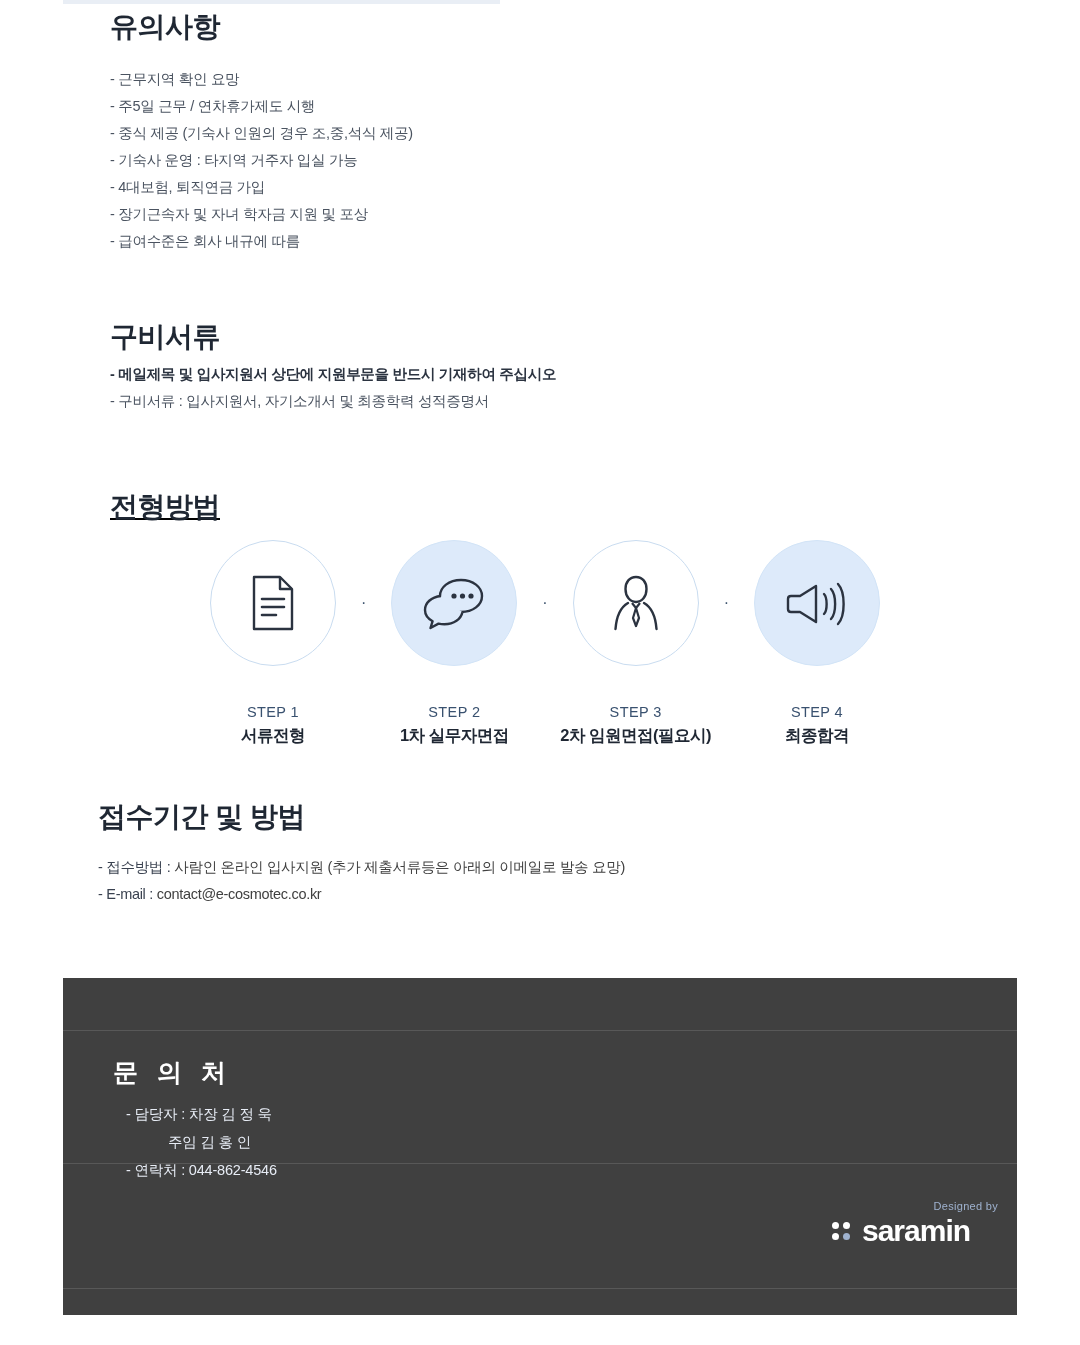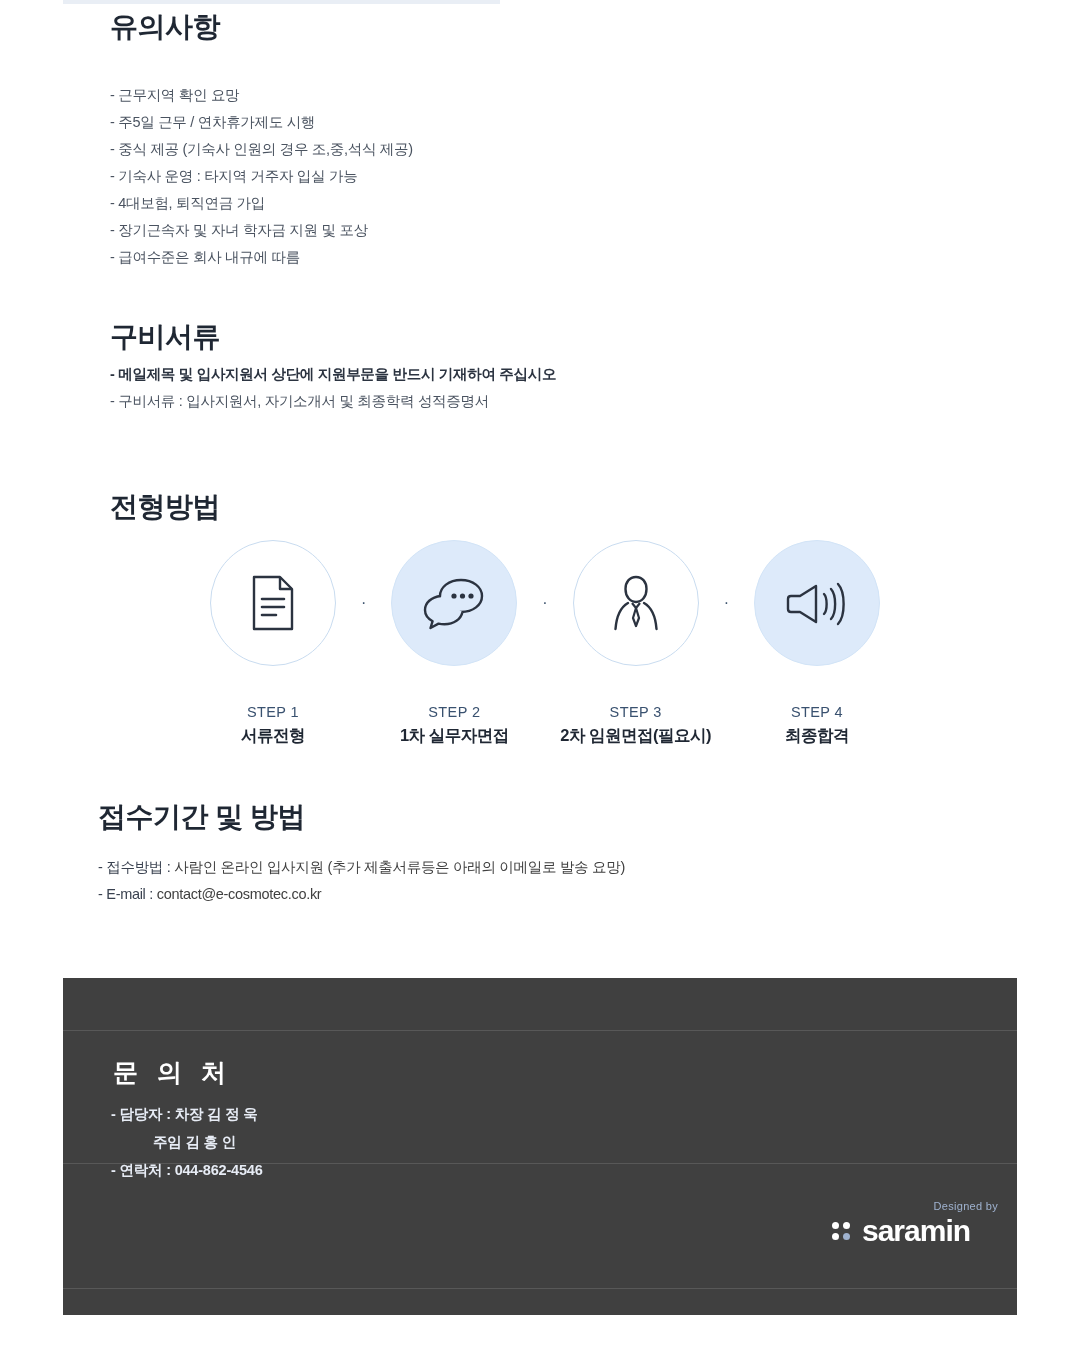--- a/index.html
+++ b/index.html
@@ -26,21 +26,21 @@
 
   .section { position: absolute; }
 
   .h2 {
     font-size: 28px;
     font-weight: bold;
     color: #1f2733;
     letter-spacing: -0.5px;
   }
 
-  .bullets { margin-top: 36px; }
+  .bullets { margin-top: 20px; }
   .bullet {
     font-size: 14.5px;
     color: #4a5360;
     line-height: 27px;
     letter-spacing: -0.3px;
   }
   .bullet.strong { color: #2b3340; font-weight: bold; }
 
   
   .steps {
@@ -109,21 +109,21 @@
   .footer-h {
     position: absolute;
     left: 50px; top: 78px;
     font-size: 25px;
     font-weight: bold;
     color: #ffffff;
     letter-spacing: 6px;
   }
   .footer-lines {
     position: absolute;
-    left: 48px; top: 122px; font-weight: bold;
+    left: 63px; top: 122px;
   }
   .footer-lines .fl {
     font-size: 14.5px;
     color: #e7ecf5;
     line-height: 28px;
     letter-spacing: -0.2px;
   }
   .footer-lines .fl.indent { padding-left: 42px; }
 
   .saramin {
@@ -186,21 +186,21 @@
   </div>
 
   <div class="section" style="left:110px; top:318px; width:760px;">
     <div class="h2">구비서류</div>
     <div class="bullets" style="margin-top:5px;">
       <div class="bullet strong">- 메일제목 및 입사지원서 상단에 지원부문을 반드시 기재하여 주십시오</div>
       <div class="bullet">- 구비서류 : 입사지원서, 자기소개서 및 최종학력 성적증명서</div>
     </div>
   </div>
 
-  <div class="section" style="left:110px; top:488px; width:860px;">
+  <div class="section" style="left:110px; top:488px; width:860px;text-decoration:underline;">
     <div class="h2">전형방법</div>
   </div>
 
   <div class="steps">
     <div class="step-row">
 
       <div class="step">
         <div class="circle">
           <span>
             <svg width="46" height="56" viewBox="0 0 46 56">

